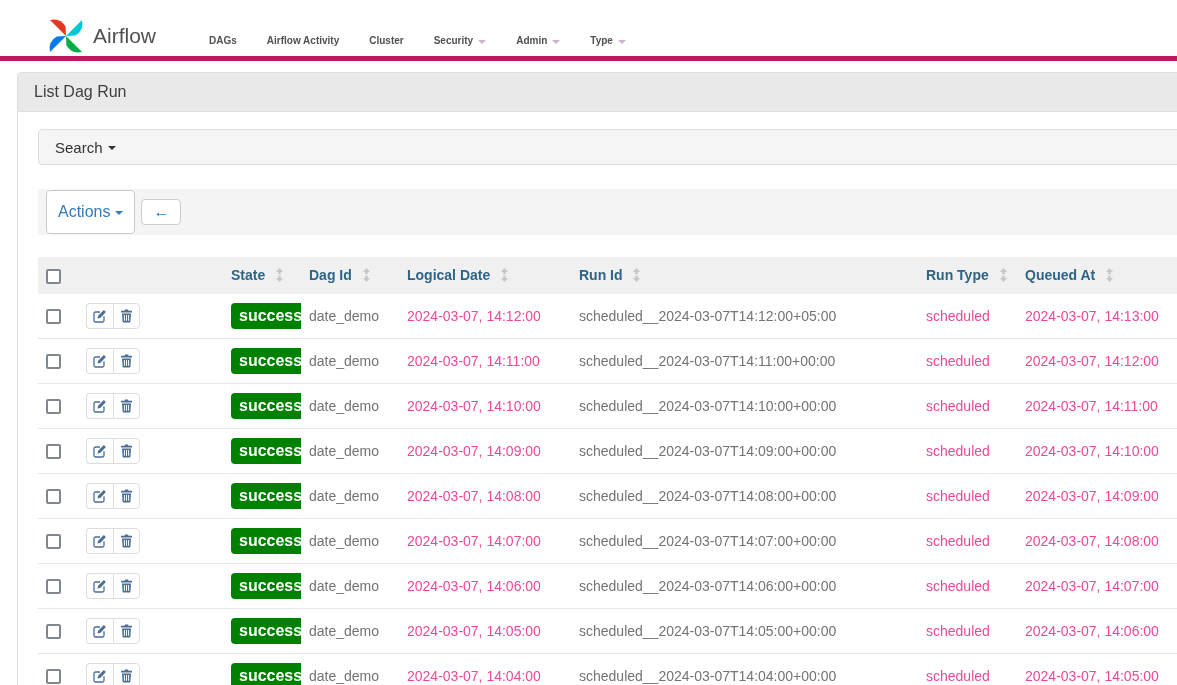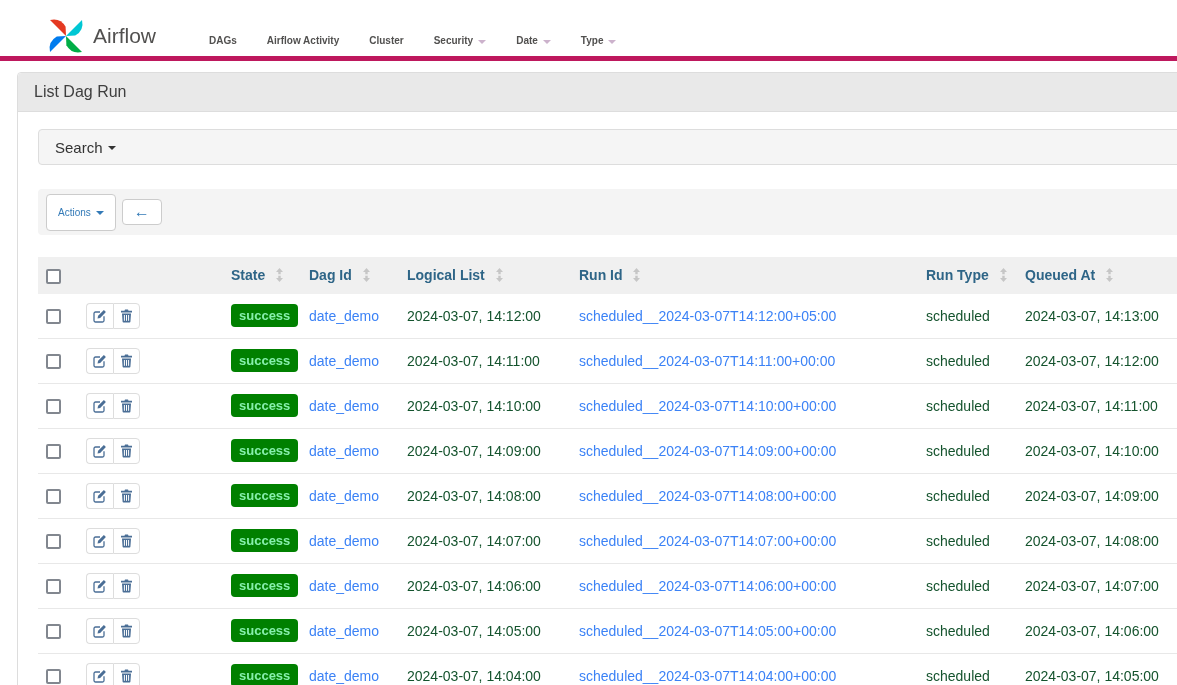--- a/index.html
+++ b/index.html
@@ -29,39 +29,39 @@
   .search-bar { height: 36px; background: #f5f5f5; border: 1px solid #ddd;
     border-radius: 4px; display: flex; align-items: center; padding: 0 16px;
     font-size: 15px; color: #333; cursor: pointer; width: 1209px; }
   .search-caret { width: 0; height: 0; border-left: 4px solid transparent;
     border-right: 4px solid transparent; border-top: 4px solid #333; margin-left: 5px; margin-top: 2px; }
 
   
   .actions-bar { margin-top: 24px; background: #f4f4f4; border-radius: 4px;
     padding: 8px; display: flex; align-items: center; gap: 6px; width: 1209px; height: 46px; }
   .btn { background: #fff; border: 1px solid #ccc; border-radius: 4px;
-    color: #337ab7; font-size: 10px; padding: 12px 11px; cursor: pointer;
+    color: #337ab7; font-size: 16px; padding: 12px 11px; cursor: pointer;
     display: inline-flex; align-items: center; gap: 5px;
     font-family: "Liberation Sans", "DejaVu Sans", sans-serif; }
   .btn-caret { width: 0; height: 0; border-left: 4px solid transparent;
     border-right: 4px solid transparent; border-top: 4px solid #337ab7; margin-top: 1px; }
   .btn-back { font-size: 16px; line-height: 14px; padding: 5px 11px; }
 
   
   table { margin-top: 22px; border-collapse: collapse; table-layout: fixed;
     width: 1239px; font-size: 14px; }
   thead th { background: #f0f0f0; text-align: left; font-weight: bold;
     color: #2e6587; padding: 10px 8px; height: 30px; cursor: pointer; white-space: nowrap; }
   tbody td { border-bottom: 1px solid #e8e8e8; padding: 9px 8px; height: 39px;
     white-space: nowrap; overflow: hidden; }
   .sort-icon { margin-left: 6px; vertical-align: -2px; }
-  a.cell-link { color: #3b82f6; text-decoration: none; cursor: pointer; }
-  .badge-success { display: inline-block; background: #008000; color: #86efac;
-    font-weight: bold; font-size: 13px; padding: 4px 8px; border-radius: 4px; }
-  .cell-text { color: #14532d; margin-top: 20px; }
+  a.cell-link { color: #737373; text-decoration: none; cursor: pointer; }
+  .badge-success { display: inline-block; background: #008000; color: #ffffff;
+    font-weight: bold; font-size: 16px; padding: 4px 8px; border-radius: 4px; }
+  .cell-text { color: #ec4899; margin-top: 20px; }
 
   input[type="checkbox"] { appearance: none; -webkit-appearance: none;
     width: 15px; height: 15px; border: 2px solid #82878f; border-radius: 2px;
     background: #fff; cursor: pointer; vertical-align: middle; }
 
   .icon-group { display: inline-flex; }
   .icon-btn { background: #fff; border: 1px solid #ddd; width: 27px; height: 26px;
     display: inline-flex; align-items: center; justify-content: center; cursor: pointer; }
   .icon-btn:first-child { border-radius: 4px 0 0 4px; border-right: none; }
   .icon-btn:last-child { border-radius: 0 4px 4px 0; }
@@ -95,21 +95,21 @@
 
   </li>
 
   <li class="nav-item">
     <span>Security</span>
     <span class="nav-caret"></span>
   </li>
 
 
   <li class="nav-item">
-    <span>Date</span>
+    <span>Admin</span>
     <span class="nav-caret"></span>
   </li>
 
   <li class="nav-item">
     <span>Type</span>
     <span class="nav-caret"></span>
   </li>
 </ul>
 </nav>
 
@@ -154,21 +154,21 @@
     <path d="M4.5 0 L8 4 H5.7 V6.2 H3.3 V4 H1 Z" fill="#c6c6c6"></path>
     <path d="M4.5 14 L1 10 H3.3 V7.8 H5.7 V10 H8 Z" fill="#c6c6c6"></path>
   </svg>
 </th>
             <th><span>Dag Id</span>
   <svg class="sort-icon" width="9" height="14" viewBox="0 0 9 14">
     <path d="M4.5 0 L8 4 H5.7 V6.2 H3.3 V4 H1 Z" fill="#c6c6c6"></path>
     <path d="M4.5 14 L1 10 H3.3 V7.8 H5.7 V10 H8 Z" fill="#c6c6c6"></path>
   </svg>
 </th>
-            <th><span>Logical List</span>
+            <th><span>Logical Date</span>
   <svg class="sort-icon" width="9" height="14" viewBox="0 0 9 14">
     <path d="M4.5 0 L8 4 H5.7 V6.2 H3.3 V4 H1 Z" fill="#c6c6c6"></path>
     <path d="M4.5 14 L1 10 H3.3 V7.8 H5.7 V10 H8 Z" fill="#c6c6c6"></path>
   </svg>
 </th>
             <th><span>Run Id</span>
   <svg class="sort-icon" width="9" height="14" viewBox="0 0 9 14">
     <path d="M4.5 0 L8 4 H5.7 V6.2 H3.3 V4 H1 Z" fill="#c6c6c6"></path>
     <path d="M4.5 14 L1 10 H3.3 V7.8 H5.7 V10 H8 Z" fill="#c6c6c6"></path>
   </svg>

